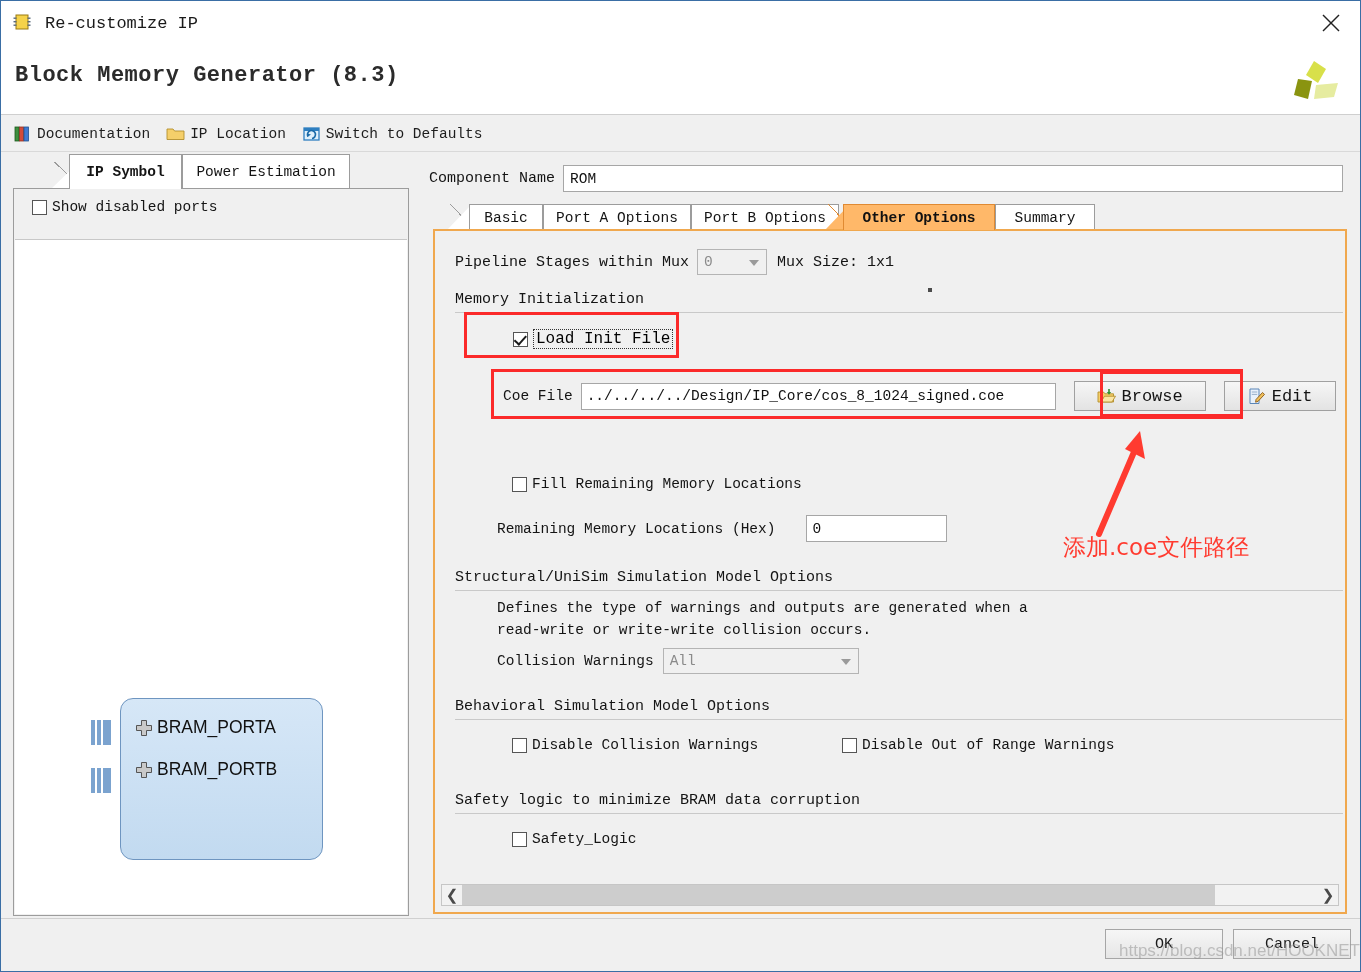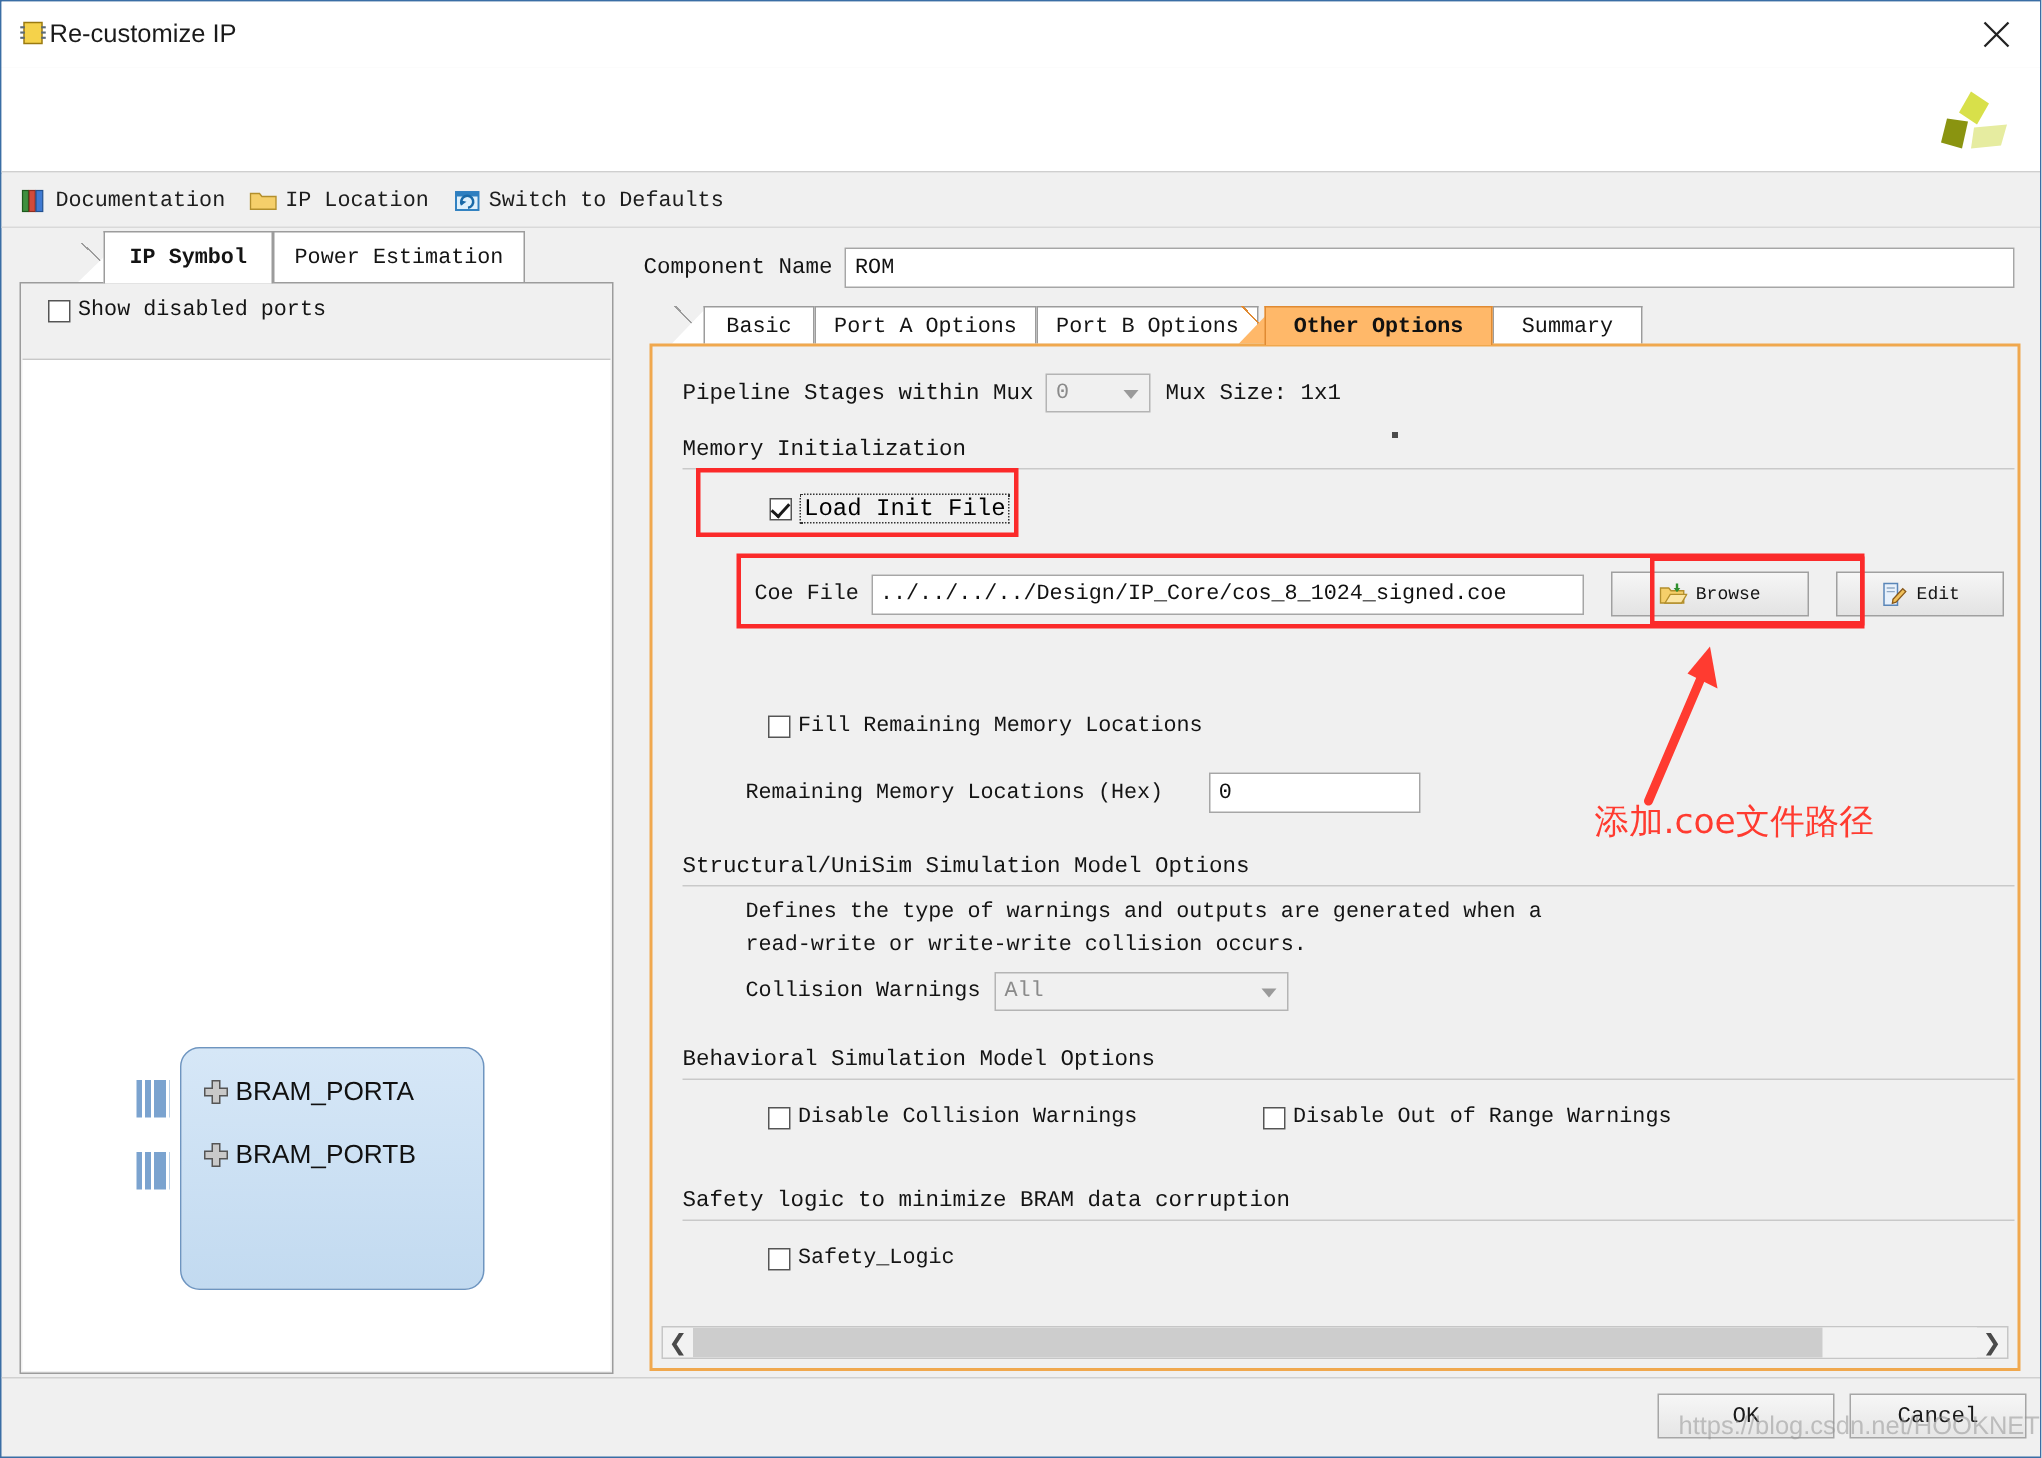--- a/index.html
+++ b/index.html
@@ -20,22 +20,22 @@
 
   
   .titlebar {
     position: absolute; left: 0; top: 0;
     width: 1359px; height: 44px;
     background: #ffffff;
     display: flex; align-items: center;
   }
   .titlebar-icon { margin-left: 10px; width: 22px; height: 22px; position: relative; }
   .title-text {
-    margin-left: 0;
-    font-family: Liberation Sans, sans-serif;
+    margin-left: 12px;
+    font-family: Liberation Mono, monospace;
     font-size: 17px; color: #1a1a1a;
   }
   .close-btn {
     position: absolute; right: 14px; top: 8px;
     width: 30px; height: 28px;
     display: flex; align-items: center; justify-content: center;
     cursor: pointer;
   }
   .close-btn svg { display:block; }
 
@@ -241,21 +241,21 @@
     font-size: 14.5px; color: #111;
     display: flex; align-items: center; padding: 0 5px;
     outline: none;
   }
 
   .btn {
     background: linear-gradient(to bottom,#f6f6f6,#e3e3e3);
     border: 1px solid #a0a0a0;
     height: 30px;
     display: flex; align-items: center; justify-content: center;
-    font-size: 12px; color: #141414;
+    font-size: 17px; color: #141414;
     cursor: pointer; gap: 6px;
   }
   .btn-ico { width: 19px; height: 19px; position: relative; flex:none; }
 
   .hscroll {
     position: absolute; left: 6px; bottom: 6px;
     width: 898px; height: 22px;
     background: #f2f2f2; border: 1px solid #c6c6c6;
     display: flex; align-items: center;
   }
@@ -319,20 +319,21 @@
     <div class="title-text">Re-customize IP</div>
     <div class="close-btn">
       <svg width="22" height="22" viewBox="0 0 22 22">
         <line x1="3" y1="3" x2="19" y2="19" stroke="#222" stroke-width="1.5"></line>
         <line x1="19" y1="3" x2="3" y2="19" stroke="#222" stroke-width="1.5"></line>
       </svg>
     </div>
   </div>
 
   <div class="header">
+    <div class="product-name">Block Memory Generator (8.3)</div>
     <div class="brand-logo">
       <svg width="56" height="48" viewBox="0 0 56 48">
         <polygon points="26,2 38,10 30,24 18,16" fill="#d8e04a"></polygon>
         <polygon points="10,20 24,22 20,40 6,36" fill="#8a9410"></polygon>
         <polygon points="28,26 50,24 46,38 26,40" fill="#e6eca0"></polygon>
       </svg>
     </div>
   </div>
 
   <div class="toolbar">

